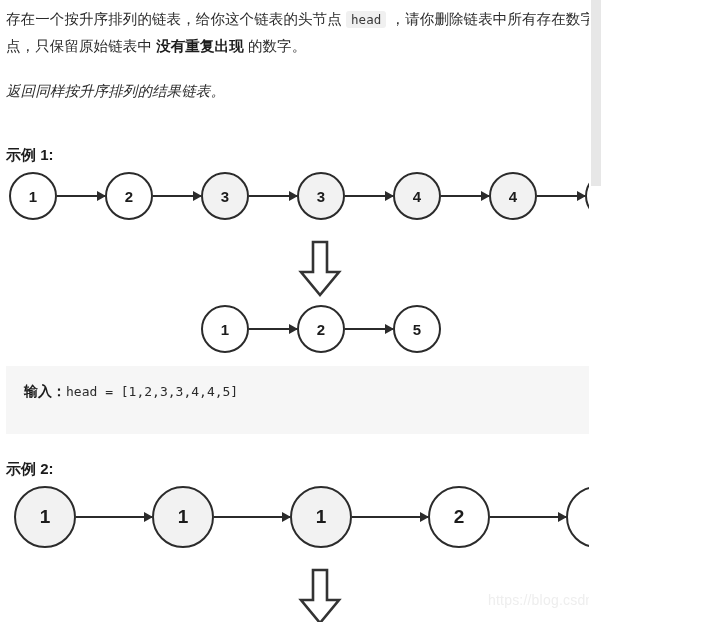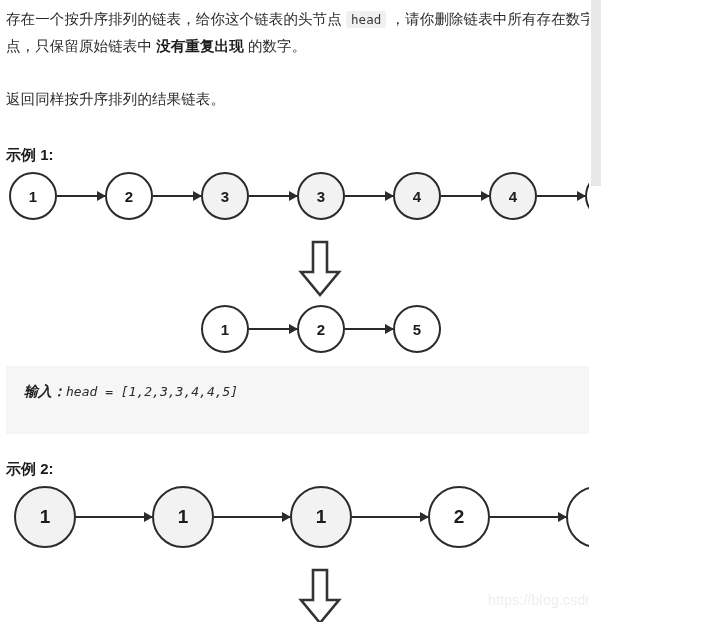--- a/index.html
+++ b/index.html
@@ -51,21 +51,22 @@
     width: 678px;
   }
   .para {
     font-size: 14.5px;
     line-height: 26px;
     color: #2b2b2b;
     margin: 0;
     letter-spacing: 0.1px;
   }
   .para + .para {
-    margin-top: 27px;
+    margin-top: 19px;
+    font-style: italic;
   }
   .code-chip {
     font-family: "DejaVu Sans Mono", "Liberation Mono", monospace;
     font-size: 12.5px;
     background: #f0f0f0;
     color: #3a3a3a;
     padding: 1px 5px;
     border-radius: 3px;
     white-space: nowrap;
   }
@@ -137,21 +138,20 @@
     height: 68px;
     background: #f6f6f6;
     box-sizing: border-box;
     padding: 13px 0 0 18px;
   }
   .io-line {
     font-size: 13.5px;
     line-height: 25px;
     color: #2b2b2b;
     white-space: nowrap;
-    font-style: italic;
   }
   .io-label {
     font-weight: bold;
     color: #1c1c1c;
     font-size: 14px;
   }
   .io-value {
     font-family: "DejaVu Sans Mono", "Liberation Mono", monospace;
     font-size: 13px;
     color: #2b2b2b;

